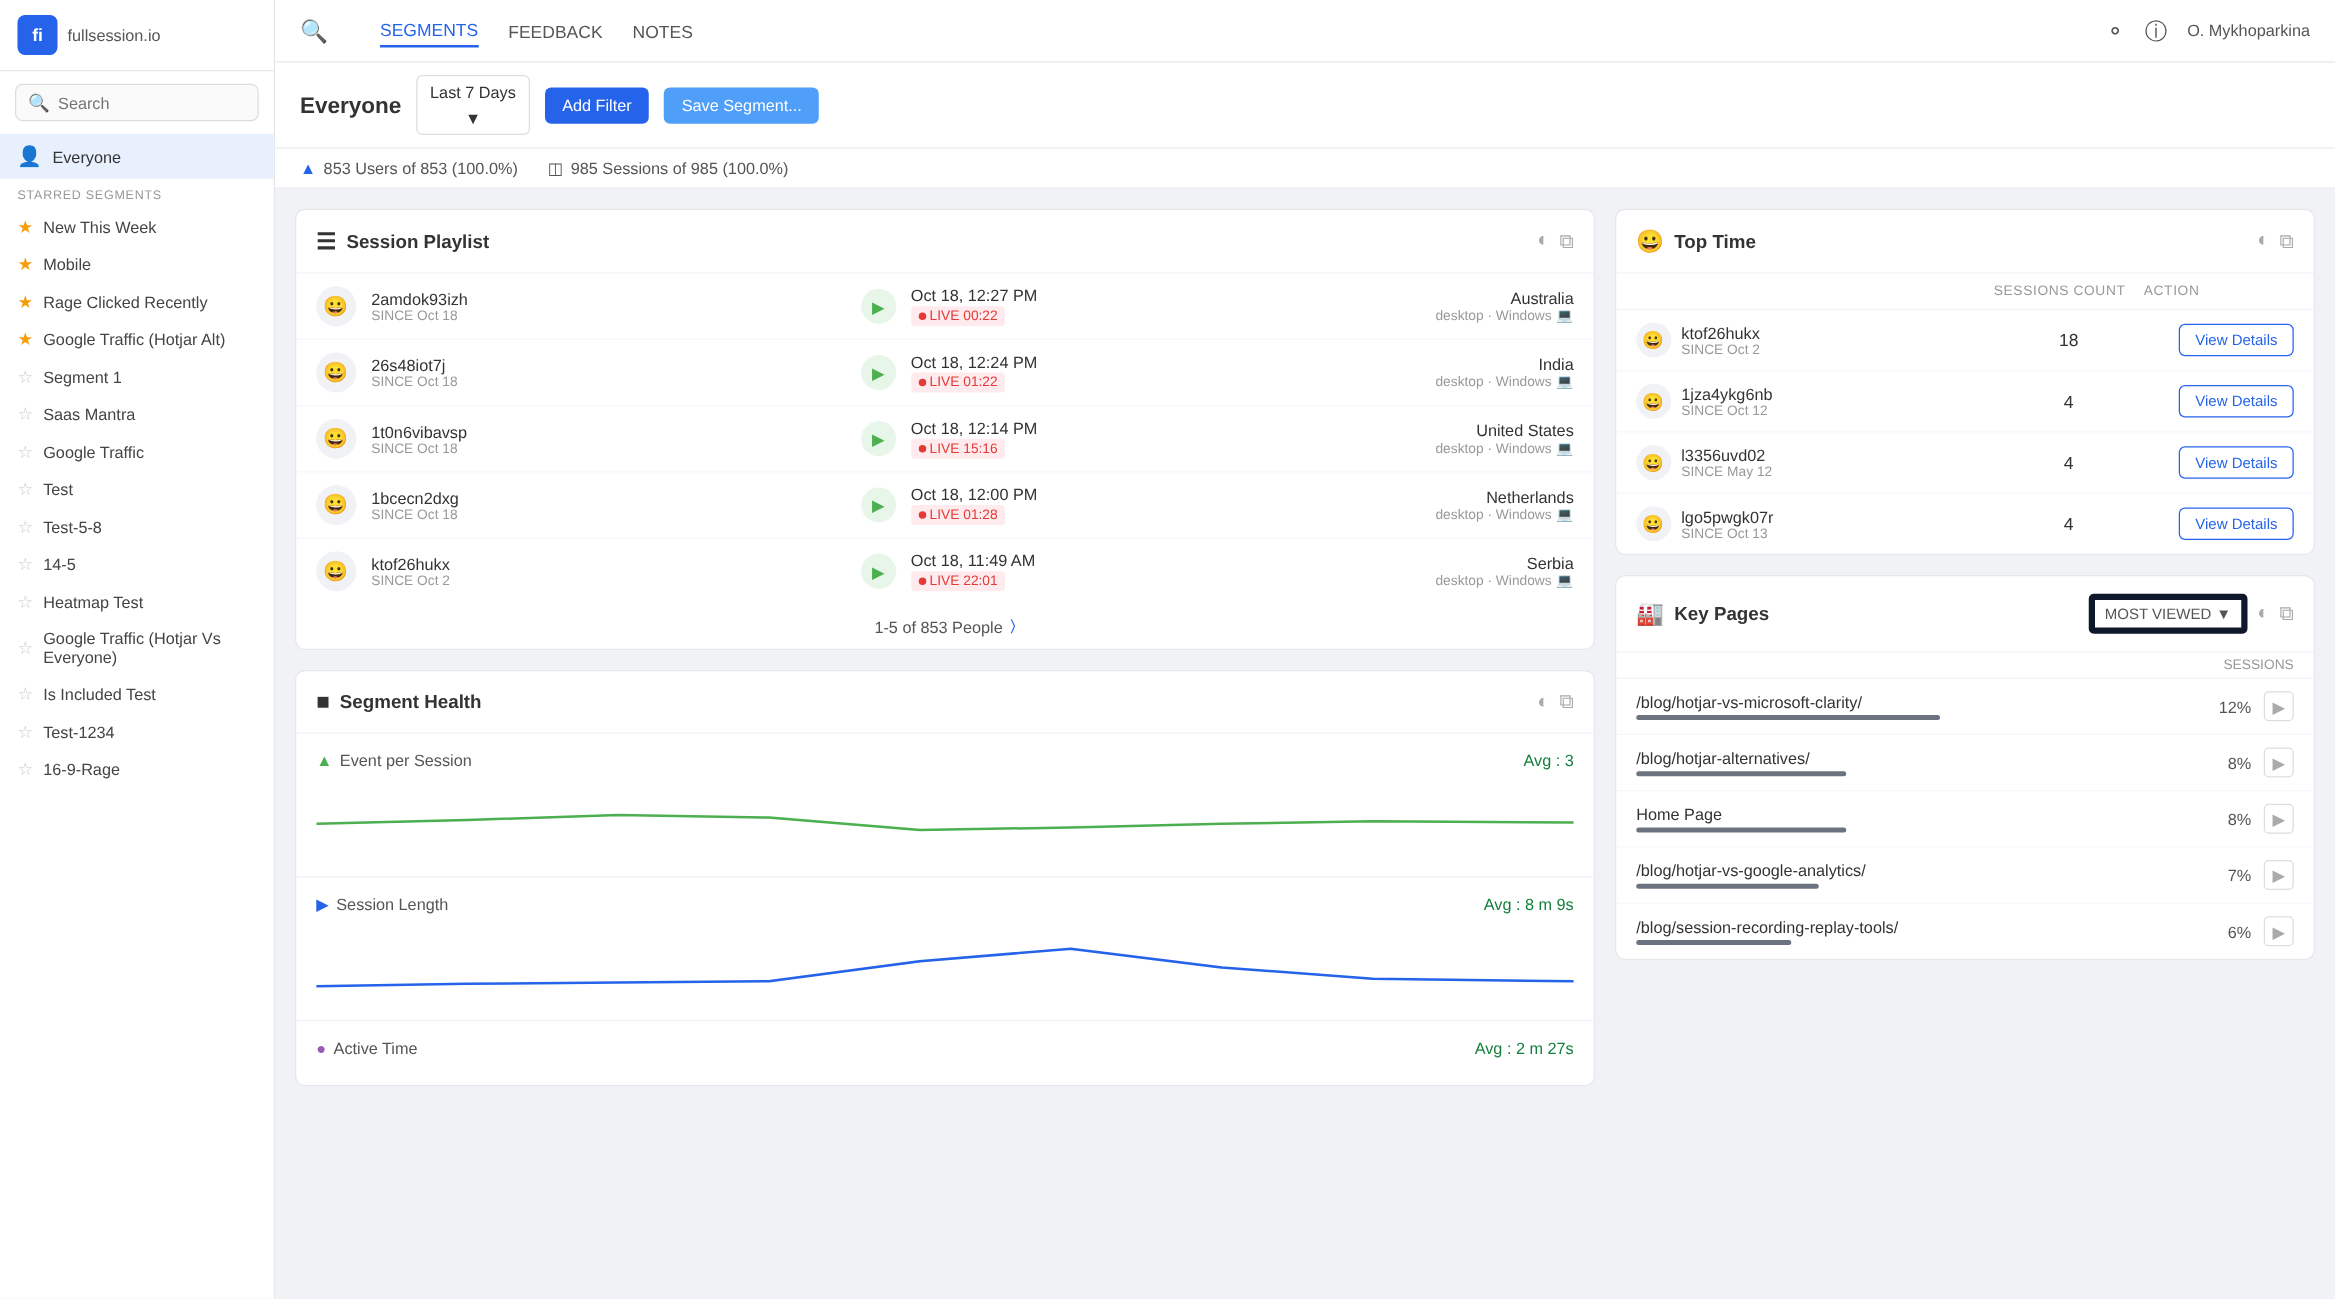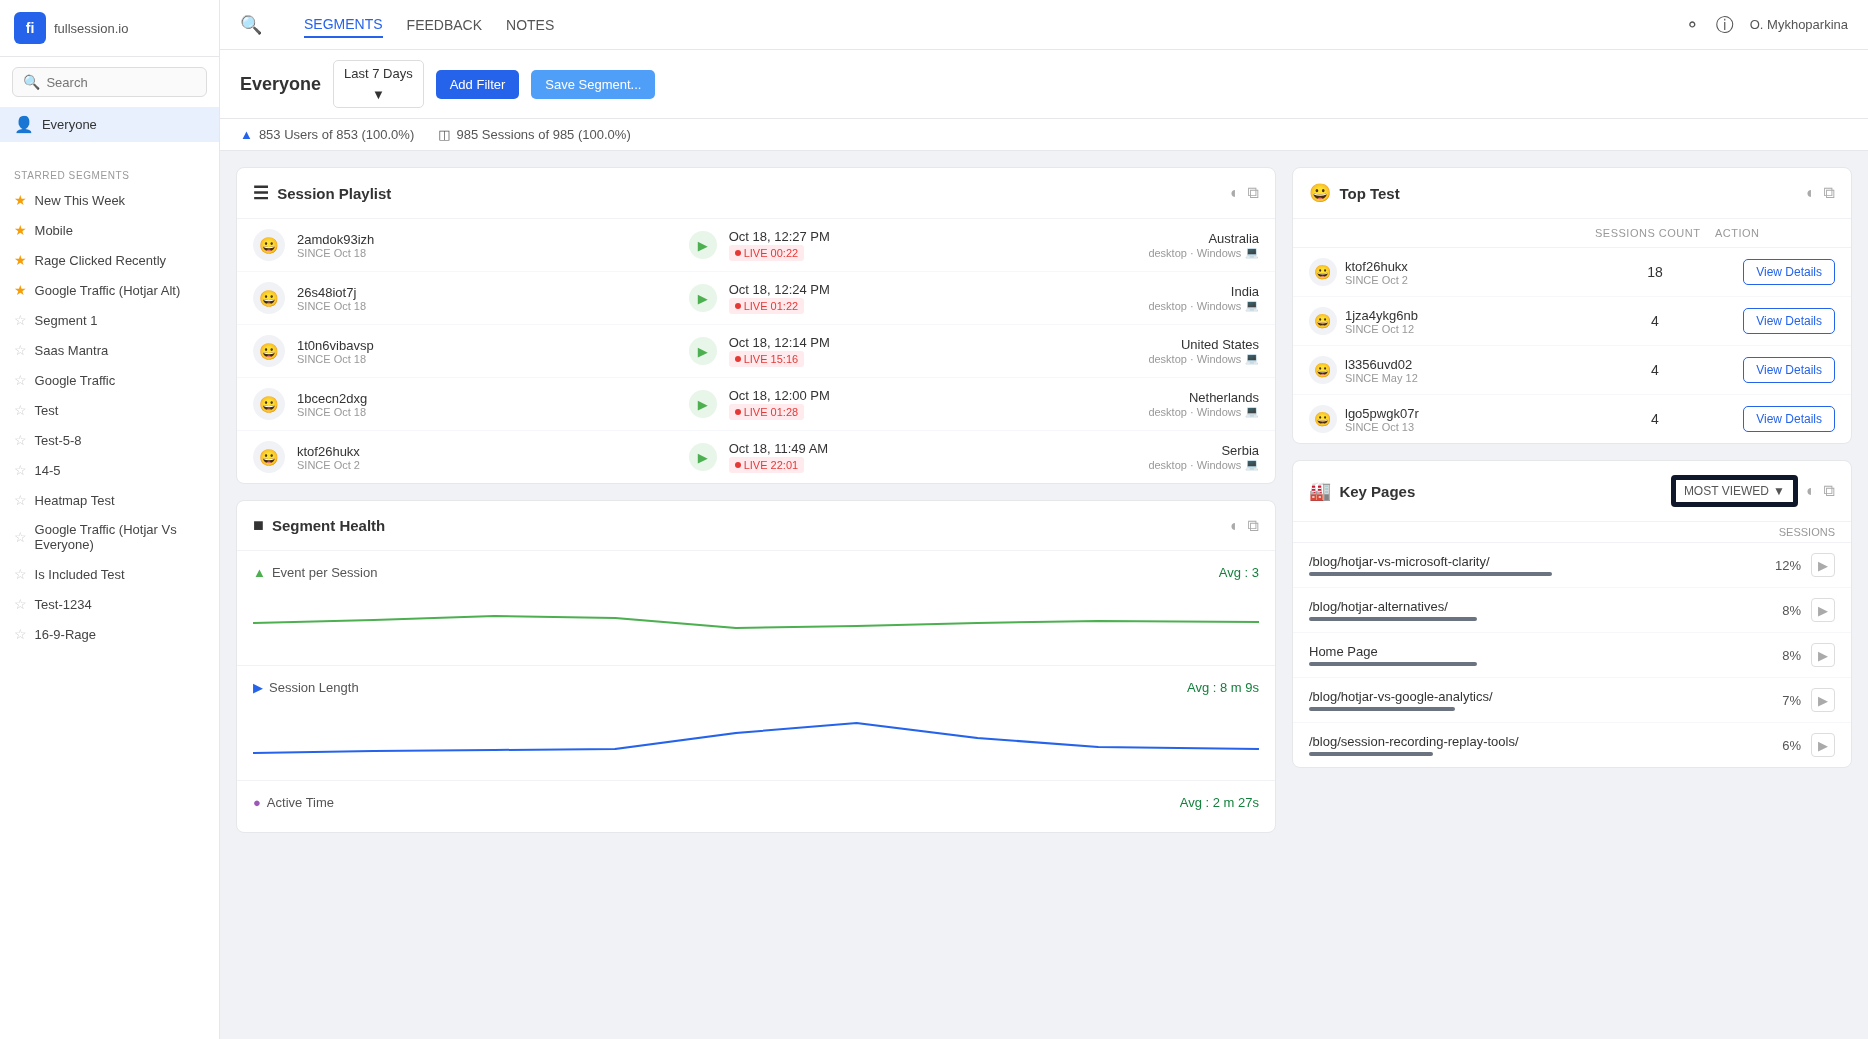--- a/index.html
+++ b/index.html
@@ -6,21 +6,21 @@
     body { font-family: -apple-system, BlinkMacSystemFont, 'Segoe UI', sans-serif; background: #f0f2f5; font-size: 13px; color: #333; display: flex; height: 100vh; overflow: hidden; }
 
     
     .sidebar { width: 220px; background: #fff; border-right: 1px solid #e5e7eb; display: flex; flex-direction: column; flex-shrink: 0; overflow-y: auto; }
     .sidebar-logo { display: flex; align-items: center; padding: 12px 14px; border-bottom: 1px solid #e5e7eb; gap: 8px; }
     .logo-icon { width: 32px; height: 32px; background: #2563eb; border-radius: 6px; display: flex; align-items: center; justify-content: center; color: #fff; font-weight: bold; font-size: 14px; }
     .logo-text { font-size: 13px; color: #555; }
     .search-box { margin: 10px 12px; display: flex; align-items: center; border: 1px solid #ddd; border-radius: 6px; padding: 6px 10px; gap: 6px; background: #fafafa; }
     .search-box input { border: none; background: transparent; outline: none; font-size: 13px; color: #555; width: 100%; }
     .everyone-item { display: flex; align-items: center; gap: 8px; padding: 8px 14px; cursor: pointer; background: #e8f0fe; }
-    .section-label { font-size: 10px; color: #999; text-transform: uppercase; padding: 28px 14px 4px; letter-spacing: 0.6px; }
+    .section-label { font-size: 10px; color: #999; text-transform: uppercase; padding: 8px 14px 4px; letter-spacing: 0.6px; }
     .nav-item { display: flex; align-items: center; gap: 8px; padding: 7px 14px; cursor: pointer; color: #444; }
     .nav-item .star { color: #ccc; font-size: 14px; }
     .nav-item.starred .star { color: #f59e0b; }
     .nav-item-label { font-size: 13px; }
 
     
     .main { flex: 1; display: flex; flex-direction: column; overflow: hidden; }
     .topbar { background: #fff; border-bottom: 1px solid #e5e7eb; display: flex; align-items: center; padding: 0 20px; height: 50px; gap: 24px; }
     .topbar-nav { display: flex; align-items: center; gap: 24px; }
     .topbar-item { display: flex; align-items: center; gap: 6px; font-size: 14px; color: #555; cursor: pointer; padding: 4px 0; }
@@ -345,20 +345,24 @@
     </div>
     <div class="session-location">
       <div class="session-country">Serbia</div>
       <div class="session-device">
         <span>desktop · Windows</span>
         <span>💻</span>
       </div>
     </div>
   </div>
             </div>
+          <div class="pagination">
+            <span>1-5 of 853 People</span>
+            <span class="pagination-arrow">〉</span>
+          </div>
         </div>
 
         <div class="card">
           <div class="card-header">
             <div class="card-title">
               <span style="font-size:18px;">■</span>
               <span>Segment Health</span>
             </div>
             <div class="card-actions">
               <span style="cursor:pointer; font-size:16px;">◐</span>
@@ -404,21 +408,21 @@
         </div>
 
       </div>
 
       <div class="panel-right">
 
         <div class="card">
           <div class="card-header">
             <div class="card-title">
               <span style="font-size:18px;">😀</span>
-              <span>Top Test</span>
+              <span>Top Time</span>
             </div>
             <div class="card-actions">
               <span style="cursor:pointer; font-size:16px;">◐</span>
               <span style="cursor:pointer; font-size:16px;">⧉</span>
             </div>
           </div>
           <div class="top-users-header">
             <span></span>
             <span>SESSIONS COUNT</span>
             <span>ACTION</span>

